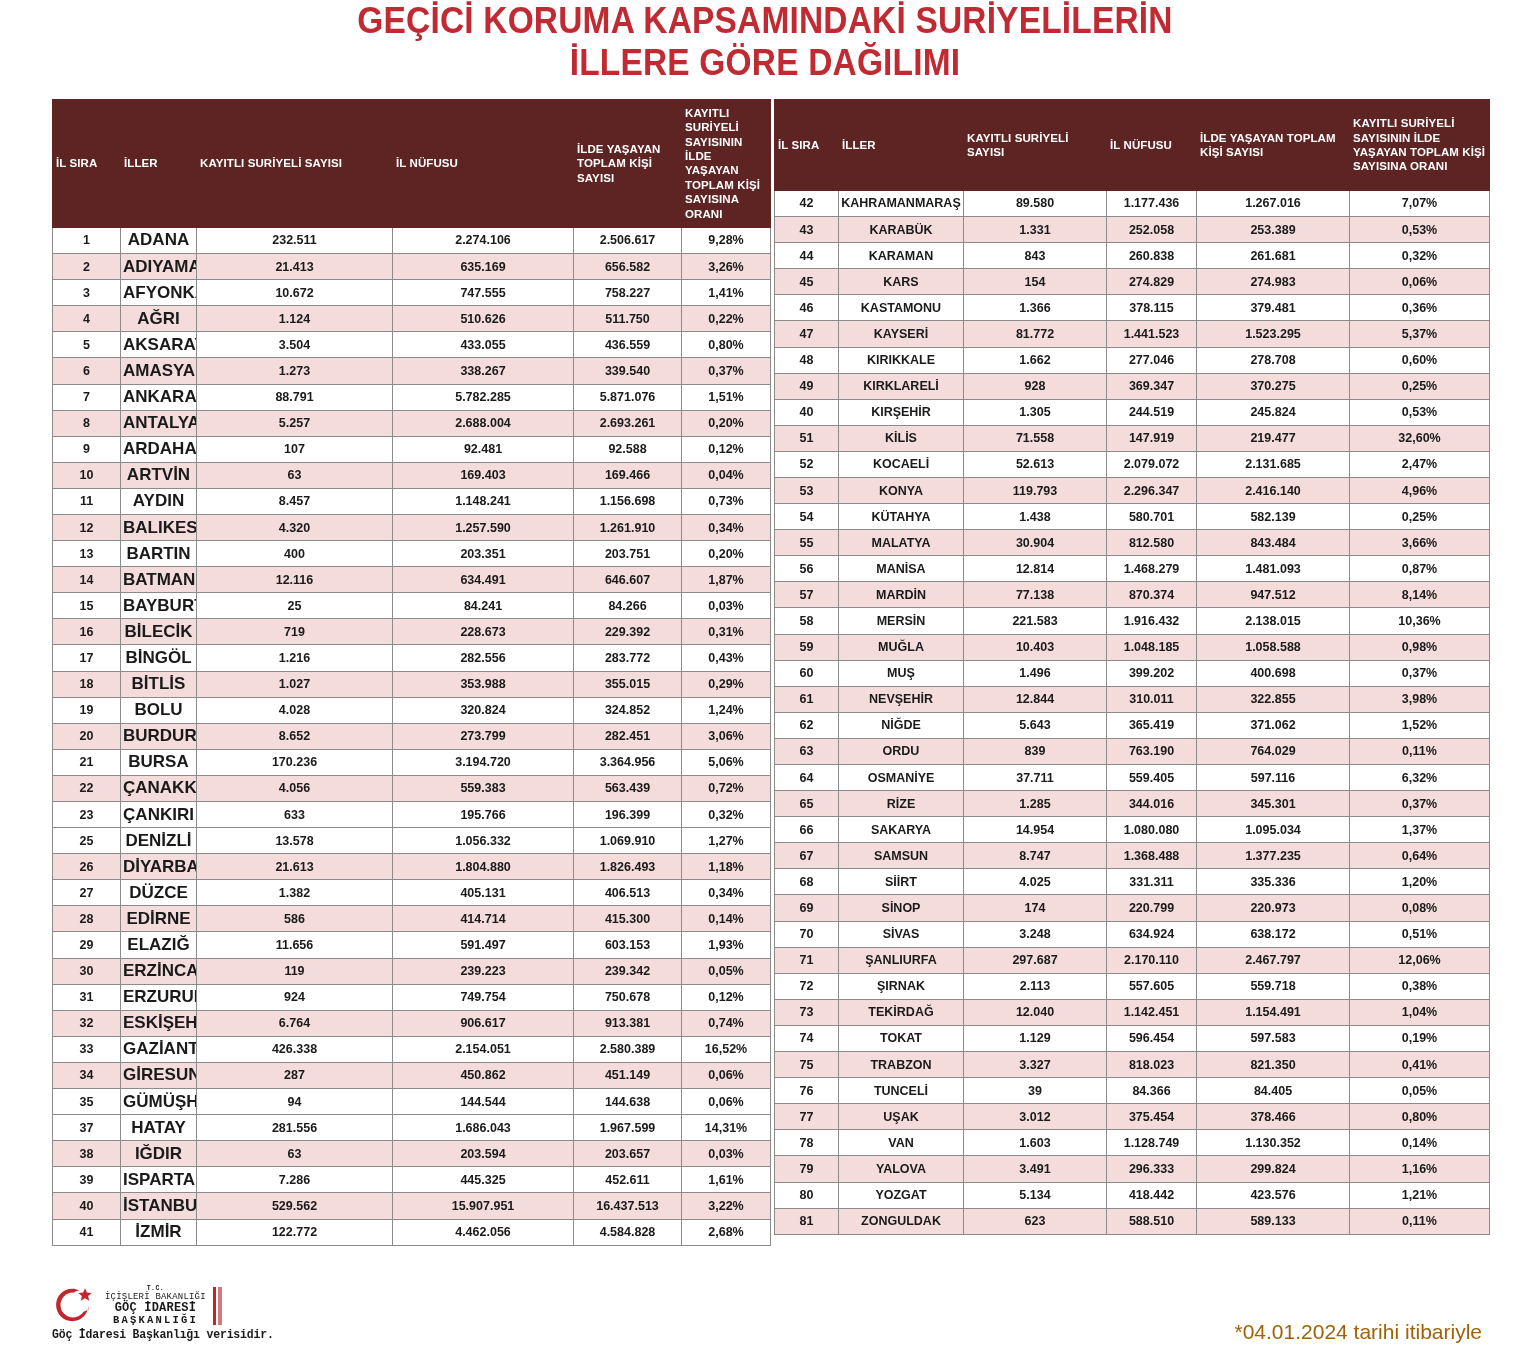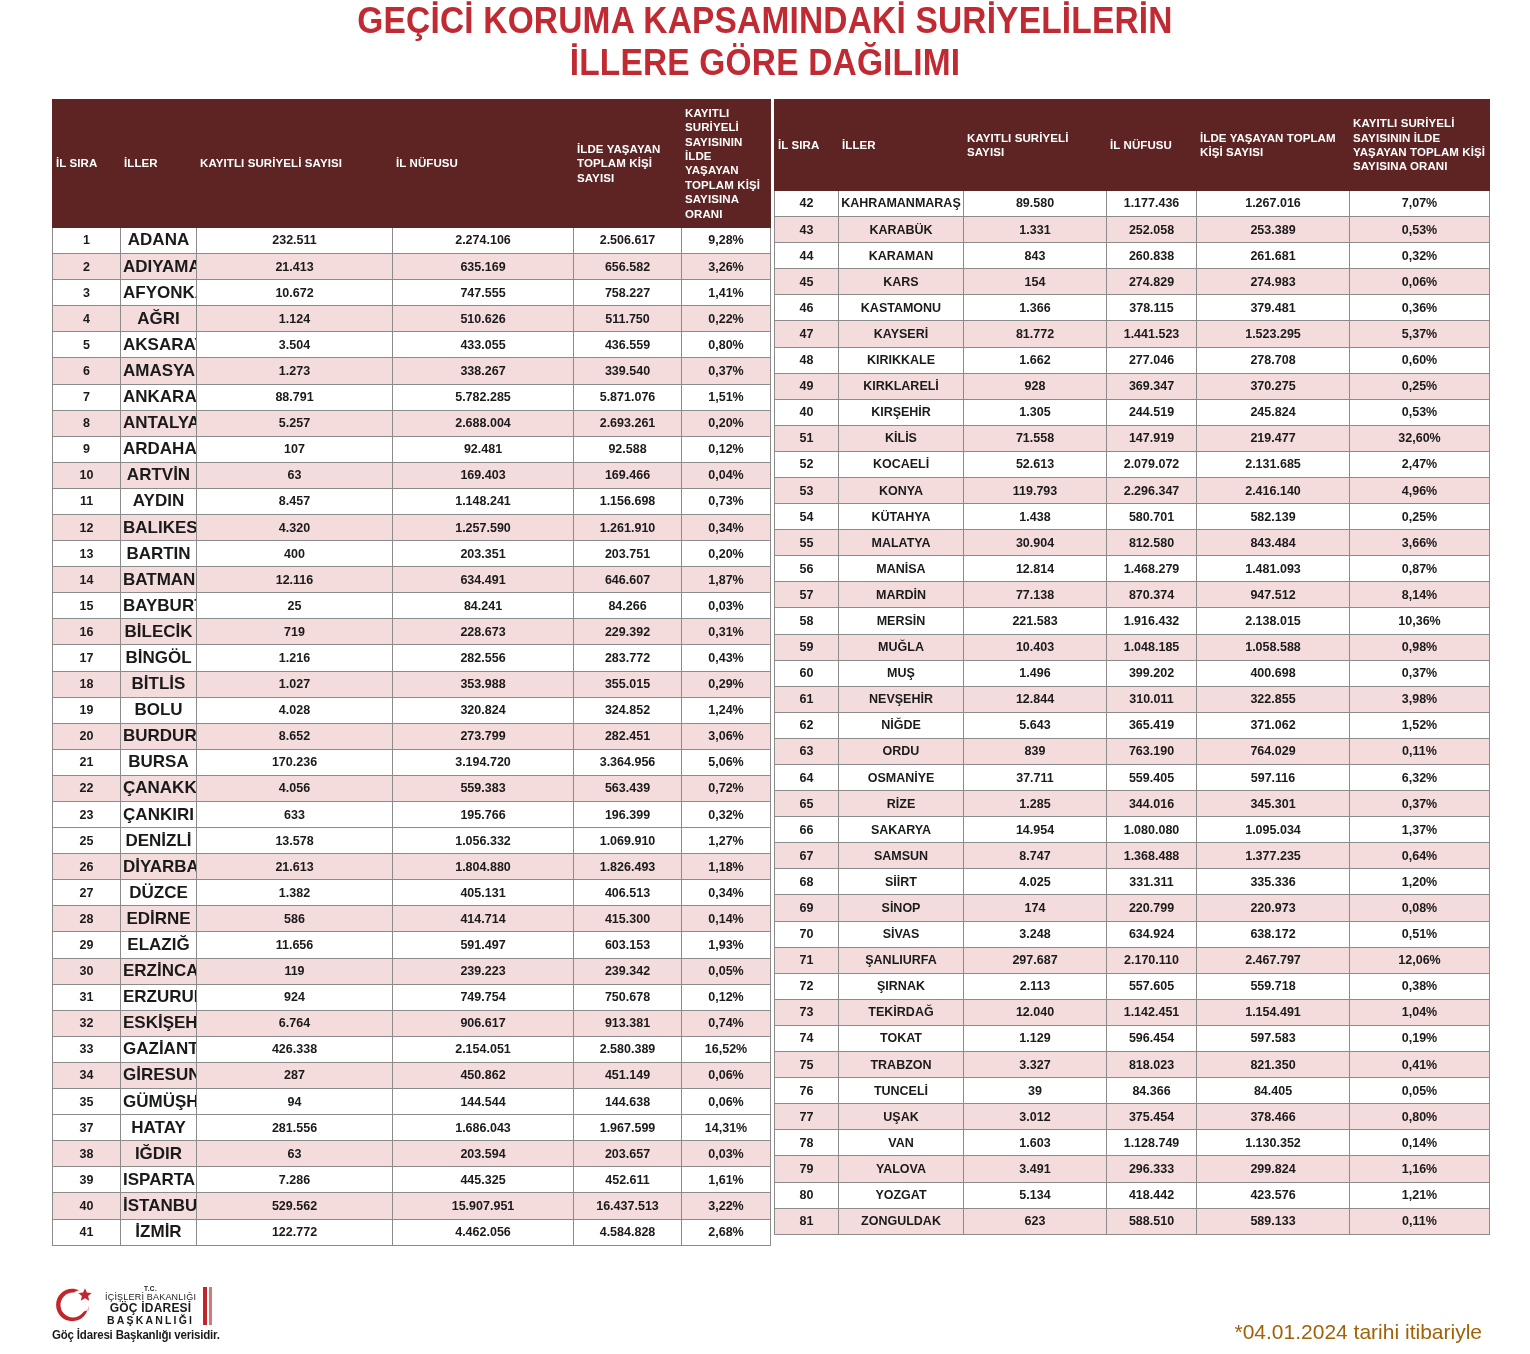--- a/index.html
+++ b/index.html
@@ -105,20 +105,21 @@
     bottom: 0;
     height: 78px;
   }
   .logo-area {
     position: absolute;
     left: 52px;
     bottom: 12px;
     display: flex;
     flex-direction: column;
     gap: 2px;
+    font-family: Liberation Mono, monospace;
   }
   .logo-row {
     display: flex;
     align-items: center;
     gap: 7px;
   }
   .crescent-star { width: 46px; height: 40px; display: block; }
   .logo-text {
     display: flex;
     flex-direction: column;

